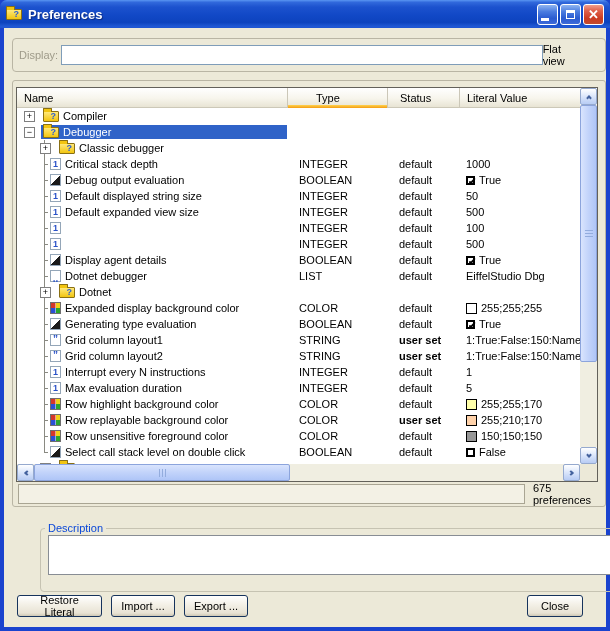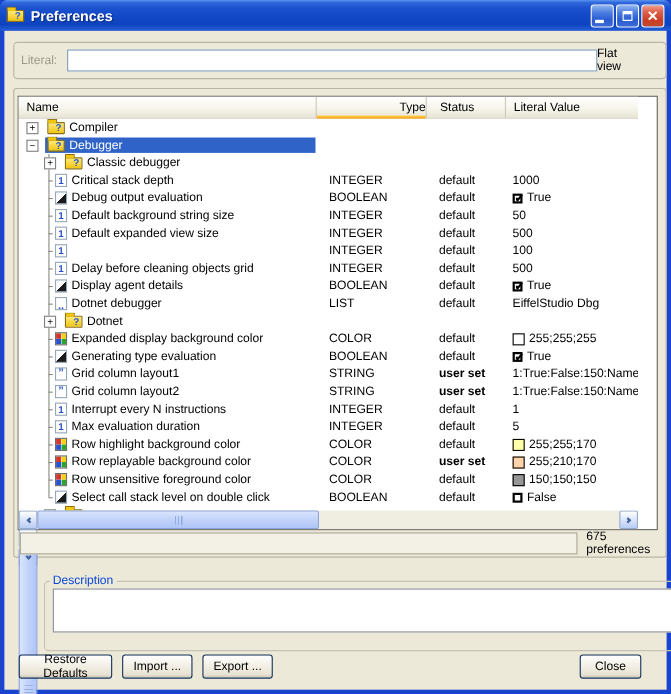--- a/index.html
+++ b/index.html
@@ -20,27 +20,27 @@
   .tfolder::before{content:'';position:absolute;top:-4px;left:-1px;width:7px;height:3px;background:#F2C511;border:1px solid #8A7014;border-bottom:none;border-radius:1px 1px 0 0;}
   .tfolder::after{content:'?';position:absolute;right:2px;top:-1px;font-size:9px;line-height:11px;font-weight:bold;color:#2C5FD0;}
   .winbody{position:absolute;top:28px;left:4px;right:4px;bottom:4px;background:#ECE9D8;}
 
   .filter-panel{position:absolute;left:8px;top:10px;width:594px;height:34px;border:1px solid #B9B5A4;border-radius:4px;display:flex;align-items:center;padding:0 6px;}
   .filter-label{color:#9F9B8A;width:34px;flex:none;}
   .filter-input{width:482px;height:20px;border:1px solid #7F9DB9;background:#fff;margin-left:8px;font:11px "Liberation Sans",sans-serif;padding:0 3px;outline:none;}
   .flatview{margin-left:auto;margin-right:13px;color:#000;}
 
   .grid-panel{position:absolute;left:8px;top:52px;width:594px;height:427px;border:1px solid #B9B5A4;border-radius:3px;}
-  .grid{position:absolute;left:3px;top:6px;width:582px;height:395px;border:1px solid #63615A;background:#fff;display:flex;flex-direction:column;}
+  .grid{position:absolute;left:3px;top:6px;width:582px;height:395px;border:1px solid #63615A;background:#fff;display:flex;}
   .gmain{width:563px;display:flex;flex-direction:column;flex:none;}
   .gside{width:17px;display:flex;flex-direction:column;flex:none;}
   .ghead{height:20px;flex:none;display:flex;background:linear-gradient(180deg,#FFFFFF 0%,#F7F5EC 55%,#E8E4D4 100%);border-bottom:1px solid #CCC8B8;}
   .hcell{display:flex;align-items:center;height:100%;position:relative;}
   .hcell.hname{width:270px;padding-left:7px;flex:none;}
-  .hcell.htype{width:100px;padding-left:28px;flex:none;border-left:1px solid #CBC7B8;justify-content:flex-end;}
+  .hcell.htype{width:100px;padding-left:28px;flex:none;border-left:1px solid #CBC7B8;}
   .hcell.hstatus{width:72px;padding-left:12px;flex:none;border-left:1px solid #CBC7B8;}
   .hcell.hliteral{flex:1;padding-left:7px;border-left:1px solid #CBC7B8;}
   .hcell.htype::after{content:'';position:absolute;left:0;right:0;bottom:-1px;height:3px;background:linear-gradient(180deg,#FFD34E,#F39C12);}
   .rows{height:356px;flex:none;overflow:hidden;position:relative;background:#fff;}
   .treeline{position:absolute;left:27px;top:32px;width:1px;height:312px;background:#8A8A82;}
   .grid-row{display:flex;height:16px;align-items:center;}
   .cell{height:100%;display:flex;align-items:center;}
   .cell.name{width:270px;flex:none;padding-left:7px;overflow:hidden;position:relative;}
   .cell.type{width:100px;flex:none;padding-left:12px;white-space:nowrap;overflow:hidden;}
   .cell.status{width:72px;flex:none;padding-left:12px;white-space:nowrap;overflow:hidden;}
@@ -121,21 +121,21 @@
         </div>
       <div class="wbtn close">
           <span class="glyph-x">✕</span>
         </div>
     </div>
   </div>
 
   <div class="winbody">
 
     <div class="filter-panel">
-      <span class="filter-label">Literal:</span>
+      <span class="filter-label">Display:</span>
       <input class="filter-input" type="text" value="" style="">
       <span class="flatview">Flat view</span>
     </div>
 
     <div class="grid-panel">
       <div class="grid">
         <div class="gmain">
           <div class="ghead">
             <div class="hcell hname">
                 <span>Name</span>
@@ -216,21 +216,21 @@
                 <div class="cell value">
                   <span class="cb">✔</span>
                   <span>True</span>
                 </div>
               </div>
               <div class="grid-row">
                 <div class="cell name">
                   <span class="leafdash"></span>
                   <div class="wrap">
                     <span class="ticon integer"></span>
-                    <span class="lbl">Default background string size</span>
+                    <span class="lbl">Default displayed string size</span>
                   </div>
                 </div>
                 <div class="cell type">INTEGER</div>
                 <div class="cell status">default</div>
                 <div class="cell value">
                   <span>50</span>
                 </div>
               </div>
               <div class="grid-row">
                 <div class="cell name">
@@ -257,21 +257,20 @@
                 <div class="cell status">default</div>
                 <div class="cell value">
                   <span>100</span>
                 </div>
               </div>
               <div class="grid-row">
                 <div class="cell name">
                   <span class="leafdash"></span>
                   <div class="wrap">
                     <span class="ticon integer"></span>
-                    <span class="lbl">Delay before cleaning objects grid</span>
                   </div>
                 </div>
                 <div class="cell type">INTEGER</div>
                 <div class="cell status">default</div>
                 <div class="cell value">
                   <span>500</span>
                 </div>
               </div>
               <div class="grid-row">
                 <div class="cell name">
@@ -510,19 +509,19 @@
       </div>
     </div>
 
     <fieldset class="descbox">
       <legend>Description</legend>
       <textarea class="desc-text" style=""></textarea>
       <span class="desc-arrow up"><i class="chv up dis"></i></span>
       <span class="desc-arrow down"><i class="chv down dis"></i></span>
     </fieldset>
 
-    <button class="btn restore">Restore Defaults</button>
+    <button class="btn restore">Restore Literal</button>
     <button class="btn import">Import ...</button>
     <button class="btn export">Export ...</button>
     <button class="btn closeb">Close</button>
 
   </div>
 </div>
 
 </body></html>

